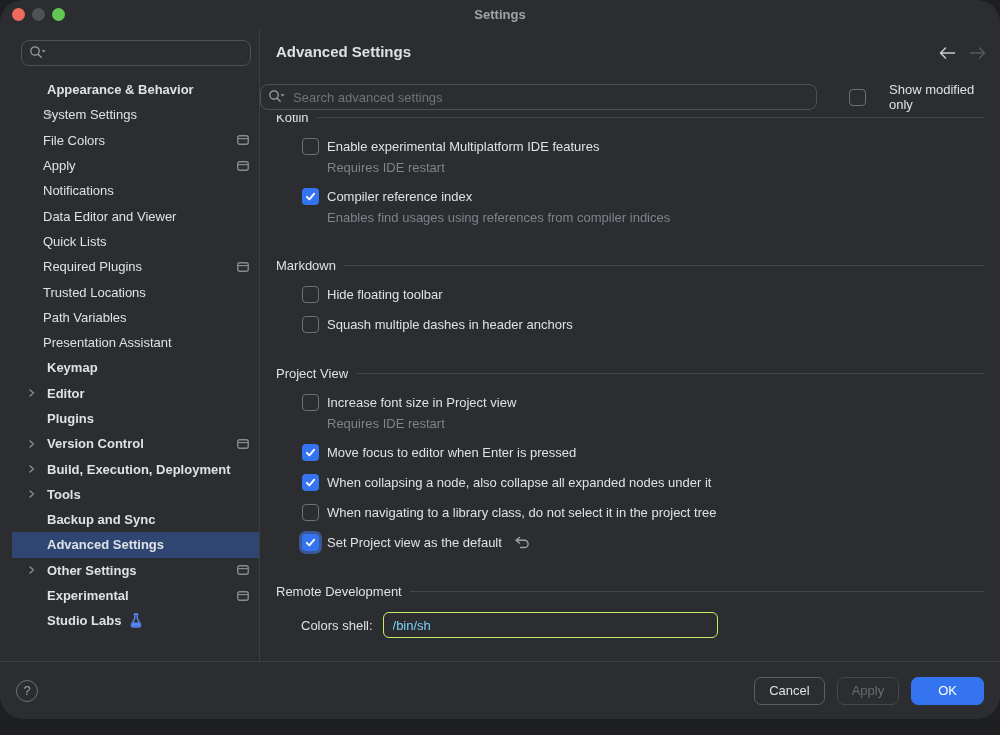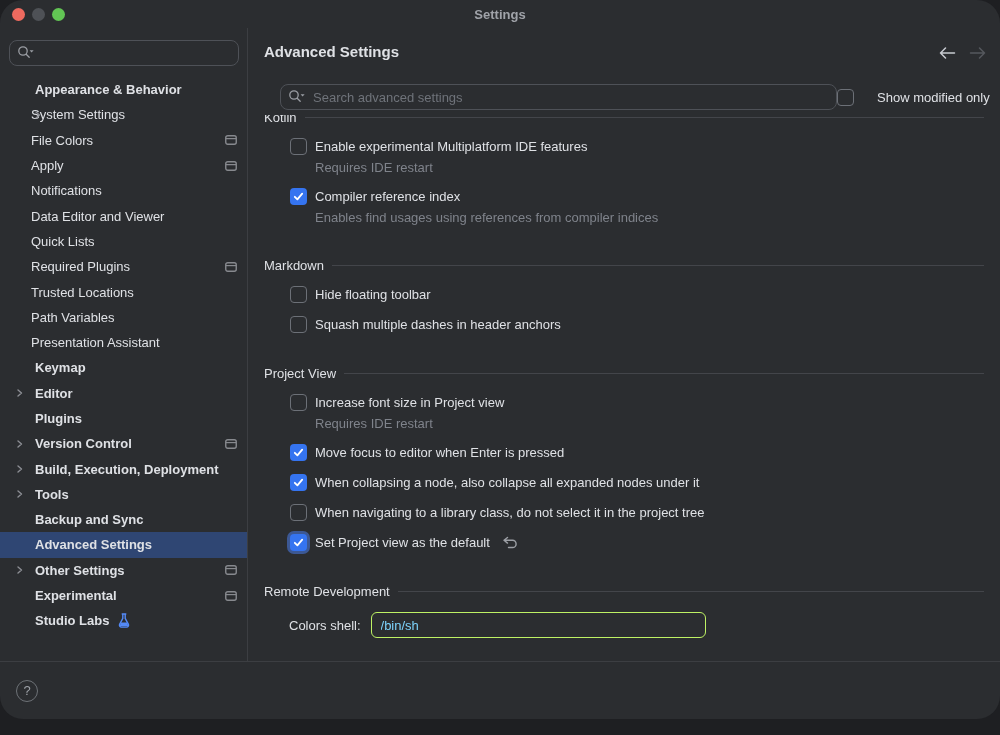--- a/index.html
+++ b/index.html
@@ -10,42 +10,42 @@
   .titlebar{position:relative;height:28px;display:flex;align-items:center;justify-content:center;}
   .traffic{position:absolute;left:12px;top:8px;display:flex;gap:7px;}
   .dot{width:13px;height:13px;border-radius:50%;display:inline-block;}
   .dot.red{background:#ee6a5f;}
   .dot.gray{background:#4e5156;}
   .dot.green{background:#62c554;}
   .win-title{font-weight:bold;color:#a0a3a9;}
 
   
   .main{position:absolute;top:28px;left:0;right:0;bottom:58px;display:flex;}
-  .sidebar{width:248px;box-sizing:border-box;border-right:1px solid #3c3e42;overflow:hidden;flex:none;}
+  .sidebar{width:248px;box-sizing:border-box;border-right:1px solid #3c3e42;overflow:hidden;flex:none;margin-left:12px;}
   .content{flex:1;position:relative;}
 
   
   .sb-search{margin:12px 8px 0 9px;height:26px;box-sizing:border-box;border:1px solid #4e5157;border-radius:8px;display:flex;align-items:center;padding:0 7px;gap:6px;background:#2b2d30;}
   .sb-search input{flex:1;background:transparent;border:none;outline:none;color:#dfe1e5;font:inherit;min-width:0;}
   .nav{margin-top:11px;}
   .nav-row{position:relative;height:25.3px;display:flex;align-items:center;cursor:default;}
   .nav-row.lvl0{padding-left:35px;}
   .nav-row.lvl1{padding-left:31px;}
   .nav-row.bold{font-weight:bold;}
   .nav-row.selected{background:#2f4673;}
   .nav-row .chev{position:absolute;top:50%;transform:translateY(-50%);display:flex;}
   .nav-row.lvl0 .chev{left:15px;}
   .nav-row.lvl1 .chev{left:33px;}
   .nav-row .trail{position:absolute;right:10px;top:50%;transform:translateY(-50%);display:flex;}
   .nav-row .flask{margin-left:8px;display:flex;}
 
   
   .c-title{position:absolute;left:16px;top:15px;font-size:15px;font-weight:bold;}
   .hist{position:absolute;right:14px;top:19px;display:flex;gap:13px;align-items:center;}
-  .search-field{position:absolute;left:32px;top:56px;width:557px;height:26px;box-sizing:border-box;border:1px solid #4e5157;border-radius:8px;display:flex;align-items:center;padding:0 7px;gap:6px;}
+  .search-field{position:absolute;left:0;top:56px;width:557px;height:26px;box-sizing:border-box;border:1px solid #4e5157;border-radius:8px;display:flex;align-items:center;padding:0 7px;gap:6px;}
   .search-field input{flex:1;background:transparent;border:none;outline:none;color:#dfe1e5;font:inherit;min-width:0;}
   .search-field input::placeholder{color:#6f737a;}
   .show-mod{position:absolute;left:589px;top:56px;height:26px;display:flex;align-items:center;gap:23px;cursor:default;}
 
   
   .scroll{position:absolute;left:0;right:0;top:87px;bottom:0;overflow:hidden;}
   .sec{margin-top:30px;}
   .sec.clipped{margin-top:-7px;}
   .sec-h{display:flex;align-items:center;gap:8px;margin:0 16px;height:18px;color:#dfe1e5;}
   .sec-h::after{content:"";flex:1;height:1px;background:#43454a;}
@@ -351,15 +351,20 @@
             </div>
           </div>
         </div>
     </section>
   </div>
 
   <footer class="footer">
     <div class="help">
         <span>?</span>
       </div>
+    <div class="btns">
+      <button class="btn">Cancel</button>
+      <button class="btn disabled">Apply</button>
+      <button class="btn primary">OK</button>
+    </div>
   </footer>
 
 </div>
 
 </body></html>

